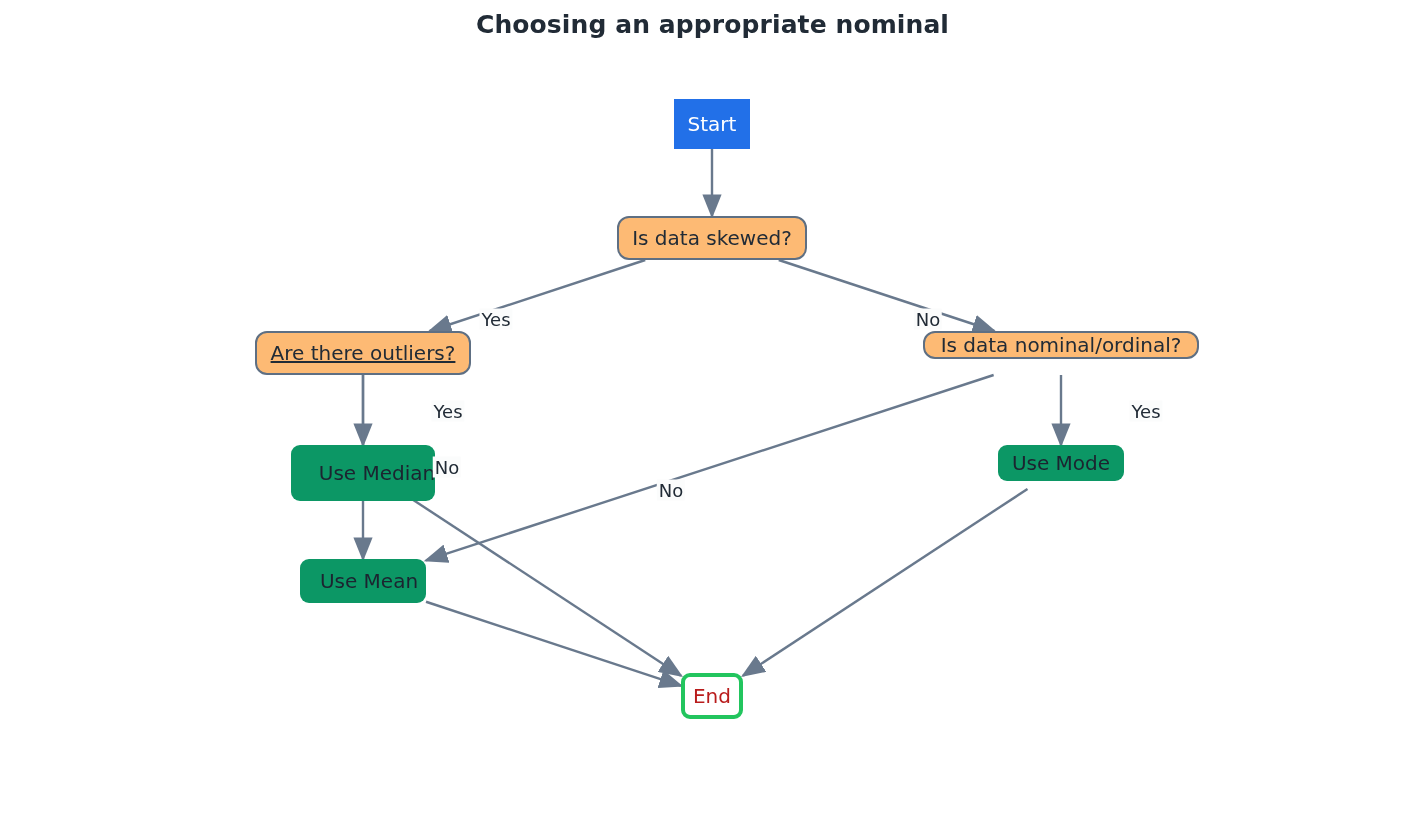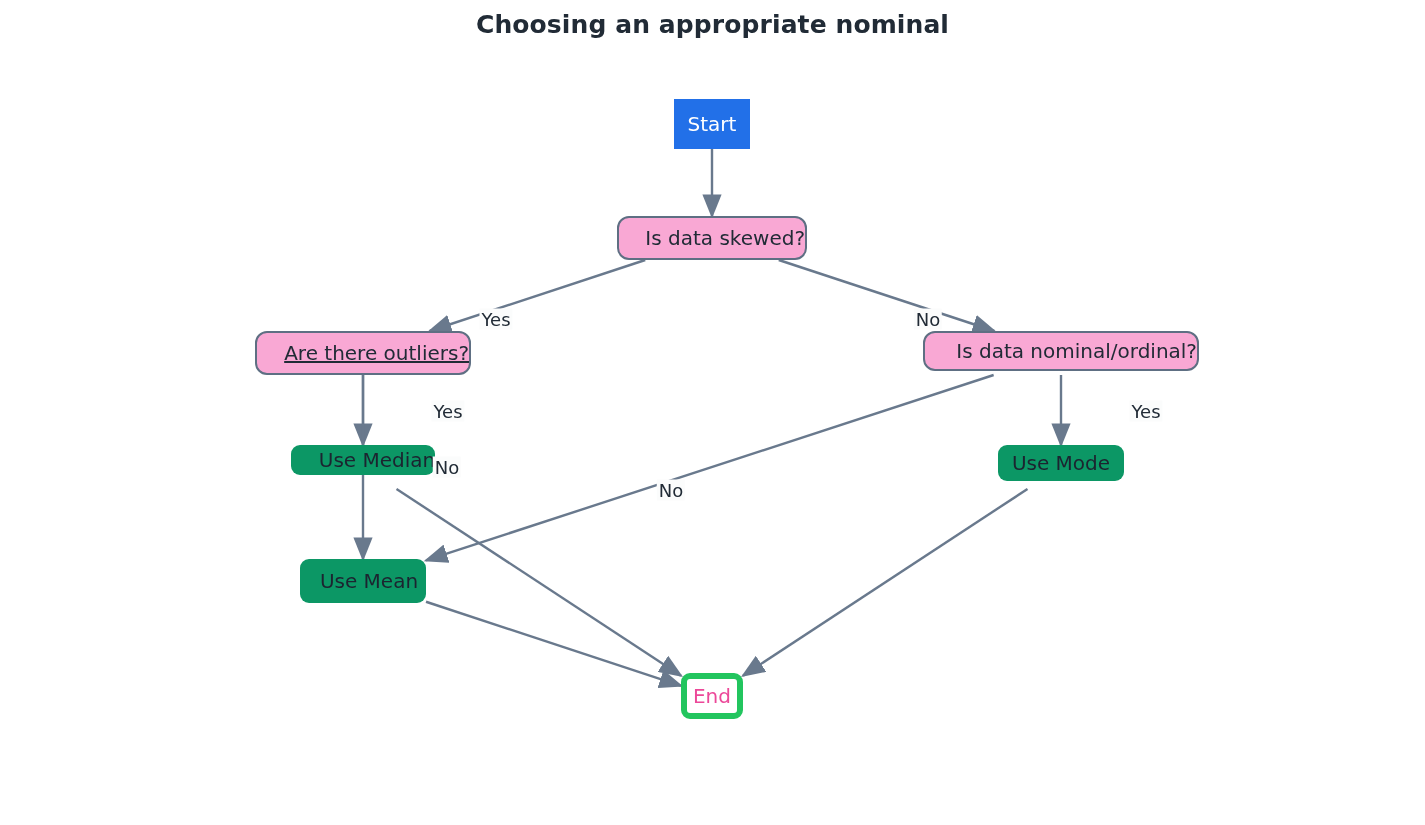--- a/index.html
+++ b/index.html
@@ -44,30 +44,29 @@
     white-space: nowrap;
   }
   .node-start {
     background: #2270e8;
     color: #ffffff;
     border-radius: 0;
     border: none;
     align-items: center;
   }
   .node-decision {
-    background: #f9a8d4;
+    background: #fdba74;
     color: #212b36;
     border: 2px solid #5e6f83;
     border-radius: 12px;
-    justify-content: flex-end;
   }
   .node-end {
     background: #ffffff;
-    color: #ec4899;
-    border: 6px solid #22c55e;
+    color: #b91c1c;
+    border: 4px solid #22c55e;
     border-radius: 9px;
   }
   .node-action {
     background: #0c9765;
     color: #1c2430;
     border-radius: 9px;
     border: none;
   }
   .edge-label {
     position: absolute;
@@ -108,24 +107,24 @@
 <div id="node-layer">
     <div class="node node-start" style="left: 674px; top: 99px; width: 76px; height: 50px;">
       <span>Start</span>
     </div>
     <div class="node node-decision" style="left: 617px; top: 216px; width: 190px; height: 44px;">
       <span>Is data skewed?</span>
     </div>
     <div class="node node-decision" style="left: 255px; top: 331px; width: 216px; height: 44px; text-decoration: underline;">
       <span>Are there outliers?</span>
     </div>
-    <div class="node node-decision" style="left: 923px; top: 331px; width: 276px; height: 40px;">
+    <div class="node node-decision" style="left: 923px; top: 331px; width: 276px; height: 28px;">
       <span>Is data nominal/ordinal?</span>
     </div>
-    <div class="node node-action" style="left: 291px; top: 445px; width: 144px; height: 30px; padding-left: 28px;">
+    <div class="node node-action" style="left: 291px; top: 445px; width: 144px; height: 56px; padding-left: 28px;">
       <span>Use Median</span>
     </div>
     <div class="node node-action" style="left: 300px; top: 559px; width: 126px; height: 44px; padding-left: 12px;">
       <span>Use Mean</span>
     </div>
     <div class="node node-action" style="left: 998px; top: 445px; width: 126px; height: 36px;">
       <span>Use Mode</span>
     </div>
     <div class="node node-end" style="left: 681px; top: 673px; width: 62px; height: 46px;">
       <span>End</span>

